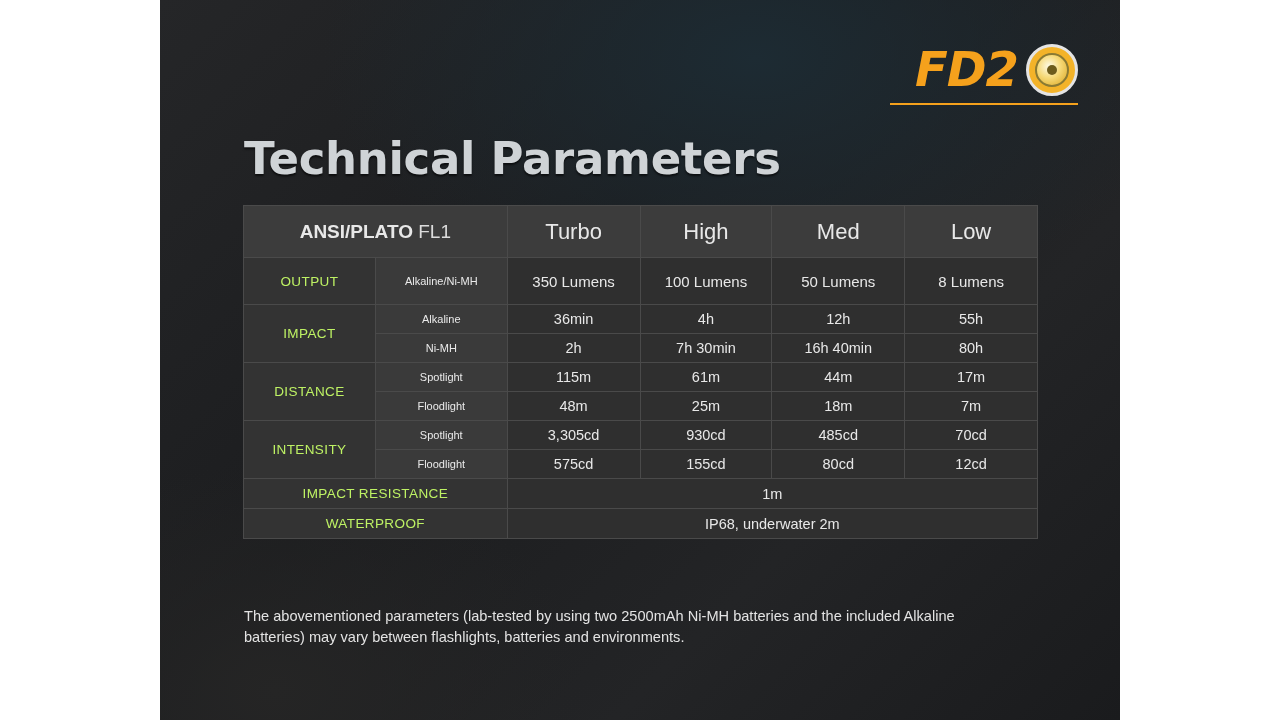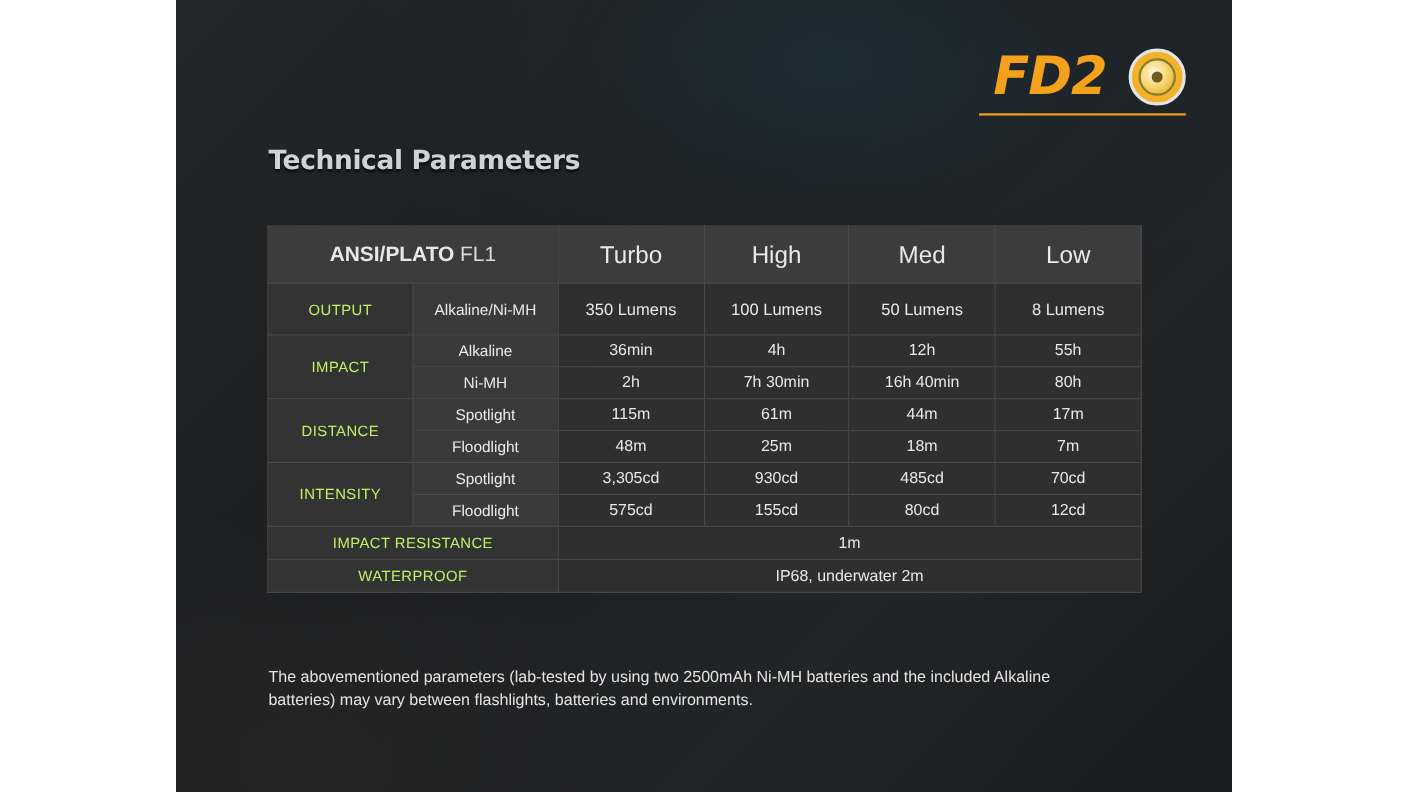--- a/index.html
+++ b/index.html
@@ -25,21 +25,21 @@
     overflow: hidden;
   }
   
   .logo-wrap {
     position: absolute;
     right: 42px; top: 44px;
     text-align: right;
   }
   .logo-row {
     display: flex; align-items: center; justify-content: flex-end;
-    gap: 20px;
+    gap: 8px;
   }
   .logo-fd2 {
     font-family: "DejaVu Sans", sans-serif;
     font-weight: bold;
     font-size: 48px;
     letter-spacing: -1px;
     color: #f5a11c;
     line-height: 0.95;
     font-style: italic;
   }
@@ -77,21 +77,21 @@
     white-space: nowrap;
   }
   .logo-tag .num { color: #f5a11c; }
 
   
   .title {
     position: absolute;
     left: 84px; top: 132px;
     font-family: "DejaVu Sans", sans-serif;
     font-weight: bold;
-    font-size: 24px;
+    font-size: 45px;
     letter-spacing: -0.3px;
     color: #cfd3d6;
     text-shadow: 0 2px 2px rgba(0,0,0,.6);
   }
 
   
   table.spec {
     position: absolute;
     left: 83px; top: 205px;
     width: 795px;
@@ -122,21 +122,21 @@
   .rowlabel {
     background: #333333;
     font-size: 13.5px;
     font-weight: bold;
     letter-spacing: .4px;
     color: #bef264;
     width: 132px;
   }
   .sublabel {
     background: #3a3a3a;
-    font-size: 14px;
+    font-size: 11px;
     color: #eaeaea;
     width: 132px;
   }
   .val {
     background: #2f2f2f;
     font-size: 14.5px;
     height: 29px;
   }
   .val.big { font-size: 15px; }
   .tall { height: 47px; }

